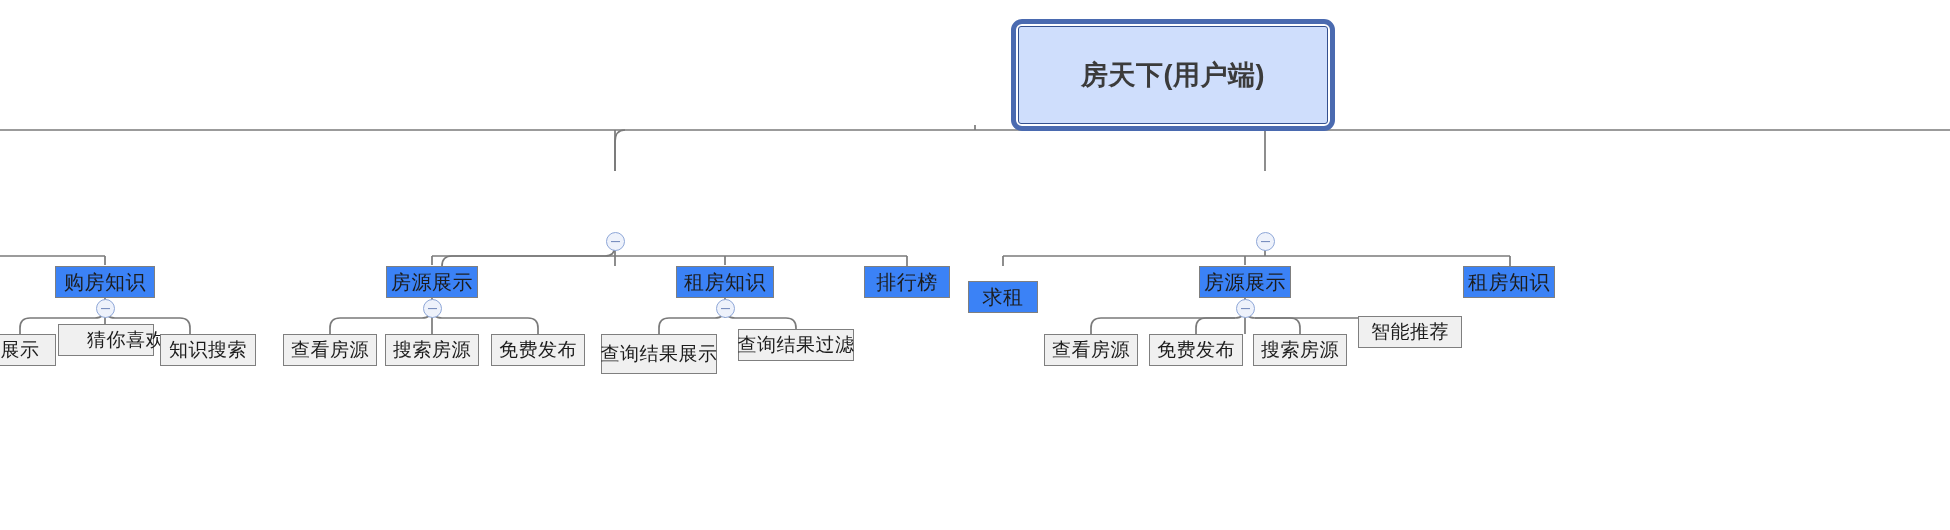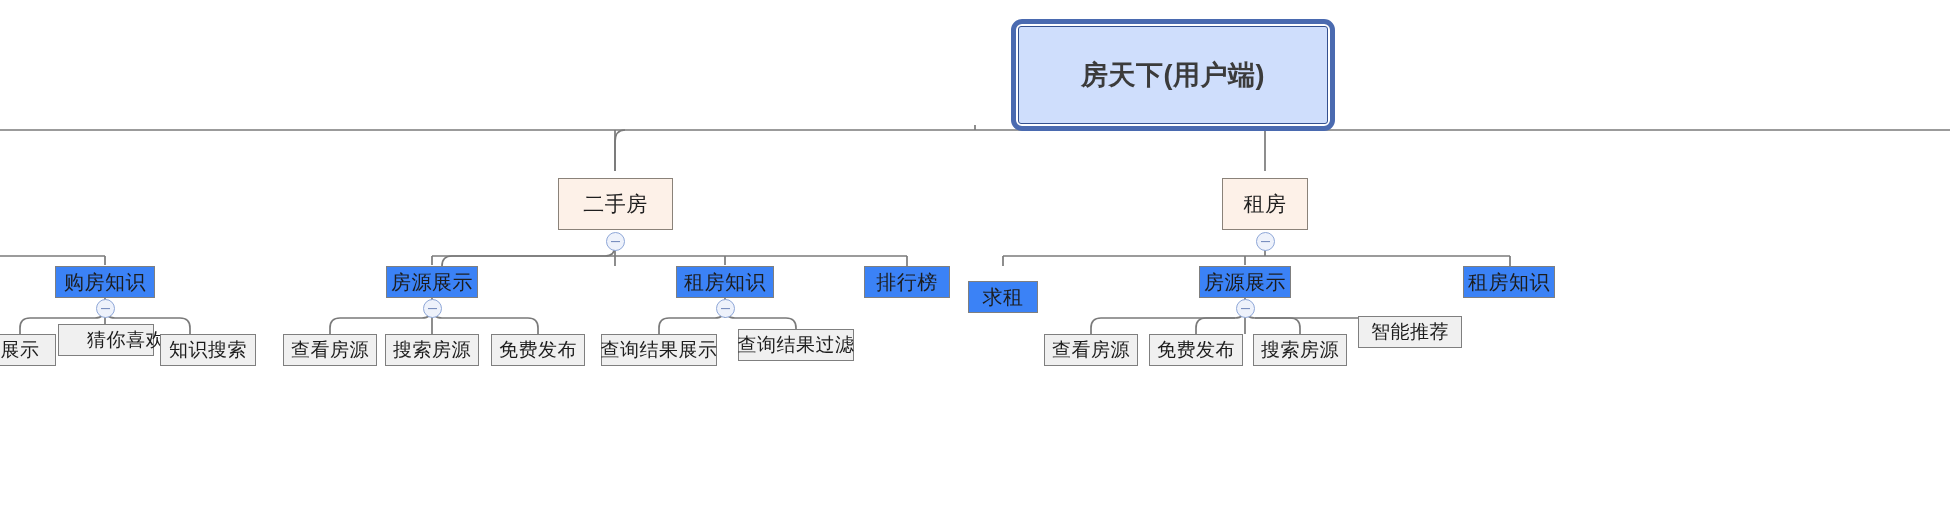--- a/index.html
+++ b/index.html
@@ -152,24 +152,22 @@
 
       <path d="M907,265 L907,266"></path>
       <path d="M1003,265 L1003,266"></path>
       <path d="M1510,265 L1510,266"></path>
     </g>
   </svg>
 
   <div class="root-halo" style="left:1011px;top:19px;width:324px;height:112px;"></div>
   <div class="node root" style="left:1018px;top:26px;width:310px;height:98px;">房天下(用户端)</div>
 
-  <div class="node lvl2" style="left:558px;top:178px;width:115px;height:52px;">二手房</div>
   <div class="toggle" style="left:606px;top:232px;"></div>
 
-  <div class="node lvl2" style="left:1222px;top:178px;width:86px;height:52px;">租房</div>
   <div class="toggle" style="left:1256px;top:232px;"></div>
 
   <div class="node lvl3" style="left:55px;top:266px;width:100px;height:32px;">购房知识</div>
   <div class="toggle" style="left:96px;top:299px;"></div>
 
   <div class="node lvl3" style="left:386px;top:266px;width:92px;height:32px;">房源展示</div>
   <div class="toggle" style="left:423px;top:299px;"></div>
 
   <div class="node lvl3" style="left:676px;top:266px;width:98px;height:32px;">租房知识</div>
   <div class="toggle" style="left:716px;top:299px;"></div>
@@ -188,21 +186,21 @@
   <div class="node lvl4" style="left:58px;top:324px;width:96px;height:32px;padding-left:40px;">猜你喜欢</div>
 
   <div class="node lvl4" style="left:160px;top:334px;width:96px;height:32px;">知识搜索</div>
 
   <div class="node lvl4" style="left:283px;top:334px;width:94px;height:32px;">查看房源</div>
 
   <div class="node lvl4" style="left:385px;top:334px;width:94px;height:32px;">搜索房源</div>
 
   <div class="node lvl4" style="left:491px;top:334px;width:94px;height:32px;">免费发布</div>
 
-  <div class="node lvl4" style="left:601px;top:334px;width:116px;height:32px;">查询结果展示</div>
+  <div class="node lvl4" style="left:601px;top:334px;width:116px;height:40px;">查询结果展示</div>
 
   <div class="node lvl4" style="left:738px;top:329px;width:116px;height:32px;">查询结果过滤</div>
 
   <div class="node lvl4" style="left:1044px;top:334px;width:94px;height:32px;">查看房源</div>
 
   <div class="node lvl4" style="left:1149px;top:334px;width:94px;height:32px;">免费发布</div>
 
   <div class="node lvl4" style="left:1253px;top:334px;width:94px;height:32px;">搜索房源</div>
 
   <div class="node lvl4" style="left:1358px;top:316px;width:104px;height:32px;">智能推荐</div>

